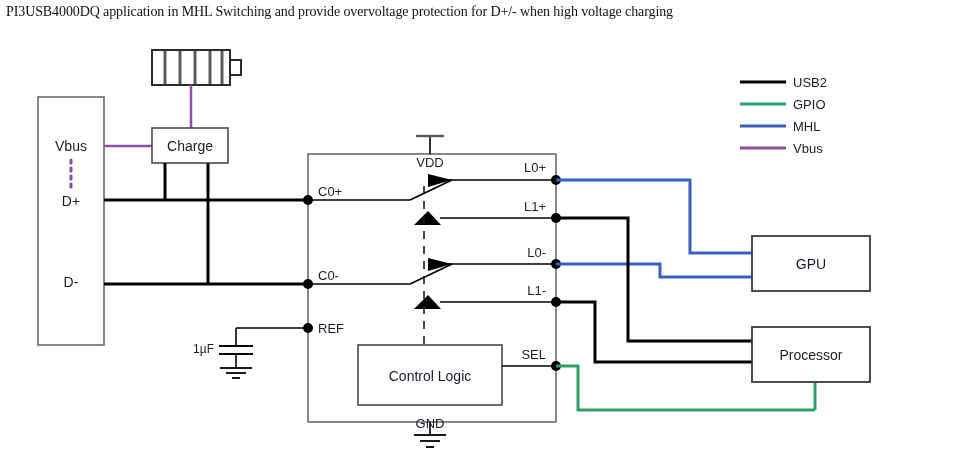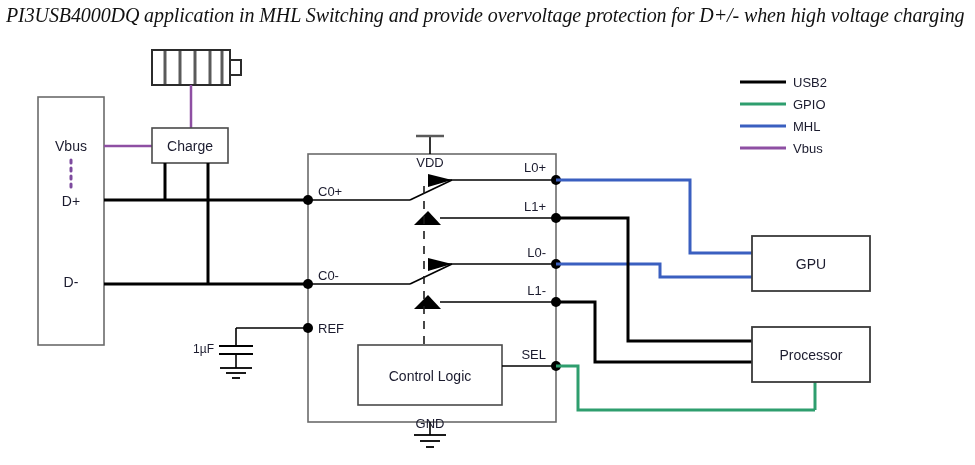--- a/index.html
+++ b/index.html
@@ -2,21 +2,21 @@
 <html><head>
 <meta charset="utf-8">
 <style>
   html,body{margin:0;padding:0;background:#ffffff;}
   body{width:975px;height:465px;overflow:hidden;
        font-family:"Liberation Sans",sans-serif;}
   #stage{position:relative;width:975px;height:465px;}
   .title{
     position:absolute;left:6px;top:4px;width:965px;
     font-family:"Liberation Serif",serif;
-    font-size:20px;color:#111;white-space:nowrap;letter-spacing:-0.1px;font-style:italic;
+    font-size:14px;color:#111;white-space:nowrap;letter-spacing:-0.1px;
   }
   svg{position:absolute;left:0;top:0;}
   .blklbl{font-family:"Liberation Sans",sans-serif;font-size:14px;fill:#1b1b2e;}
   .pinlbl{font-family:"Liberation Sans",sans-serif;font-size:13px;fill:#1b1b2e;}
   .leglbl{font-family:"Liberation Sans",sans-serif;font-size:13px;fill:#1b1b2e;}
   .caplbl{font-family:"Liberation Sans",sans-serif;font-size:12px;fill:#1b1b2e;}
 </style>
 </head>
 <body>
 

